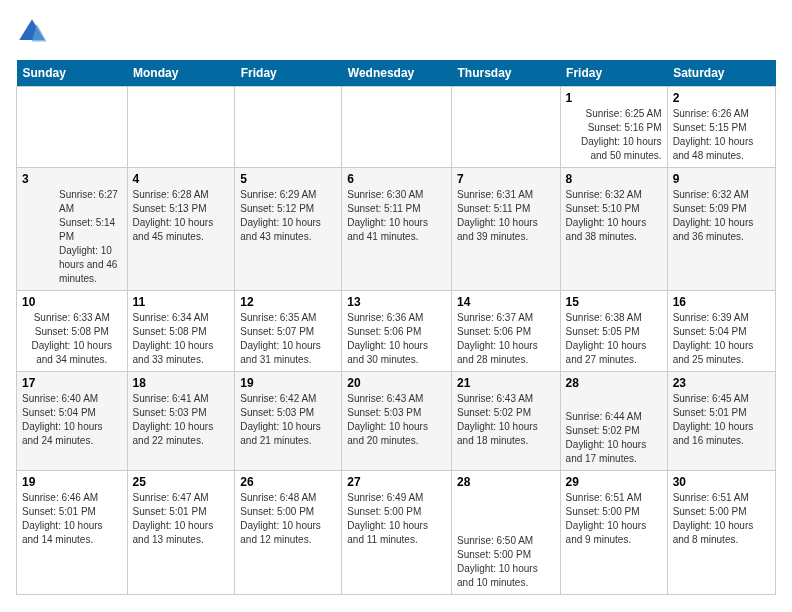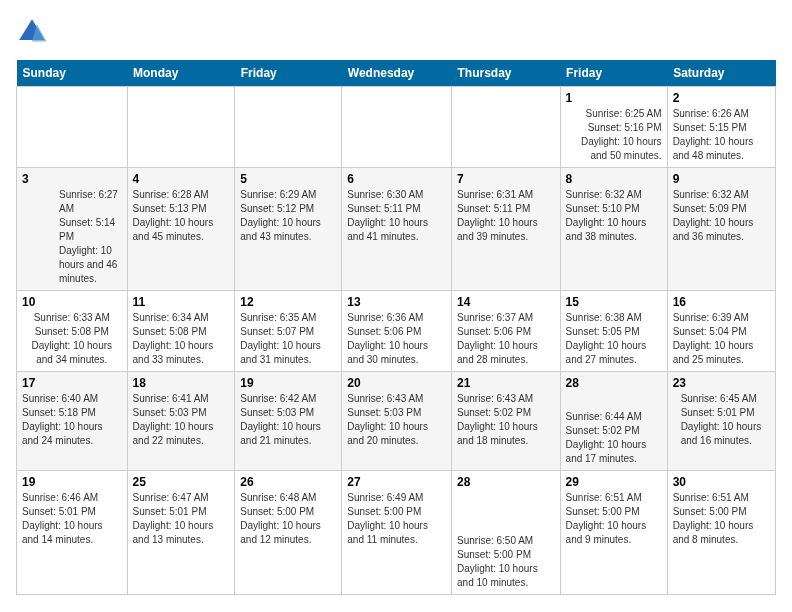--- a/index.html
+++ b/index.html
@@ -219,21 +219,21 @@
           <span class="day-number">16</span>
           <div class="day-info" style="white-space: pre-line;">Sunrise: 6:39 AM
 Sunset: 5:04 PM
 Daylight: 10 hours and 25 minutes.</div>
         </td>
       </tr>
       <tr>
         <td>
           <span class="day-number">17</span>
           <div class="day-info" style="white-space: pre-line;">Sunrise: 6:40 AM
-Sunset: 5:18 PM
+Sunset: 5:04 PM
 Daylight: 10 hours and 24 minutes.</div>
         </td>
         <td>
           <span class="day-number">18</span>
           <div class="day-info" style="white-space: pre-line;">Sunrise: 6:41 AM
 Sunset: 5:03 PM
 Daylight: 10 hours and 22 minutes.</div>
         </td>
         <td>
           <span class="day-number">19</span>
@@ -254,21 +254,21 @@
 Daylight: 10 hours and 18 minutes.</div>
         </td>
         <td>
           <span class="day-number">28</span>
           <div class="day-info" style="white-space: pre-line; margin-top: 20px;">Sunrise: 6:44 AM
 Sunset: 5:02 PM
 Daylight: 10 hours and 17 minutes.</div>
         </td>
         <td>
           <span class="day-number">23</span>
-          <div class="day-info" style="white-space: pre-line; margin-left: 8px;">Sunrise: 6:45 AM
+          <div class="day-info" style="white-space: pre-line;">Sunrise: 6:45 AM
 Sunset: 5:01 PM
 Daylight: 10 hours and 16 minutes.</div>
         </td>
       </tr>
       <tr>
         <td>
           <span class="day-number">19</span>
           <div class="day-info" style="white-space: pre-line;">Sunrise: 6:46 AM
 Sunset: 5:01 PM
 Daylight: 10 hours and 14 minutes.</div>

